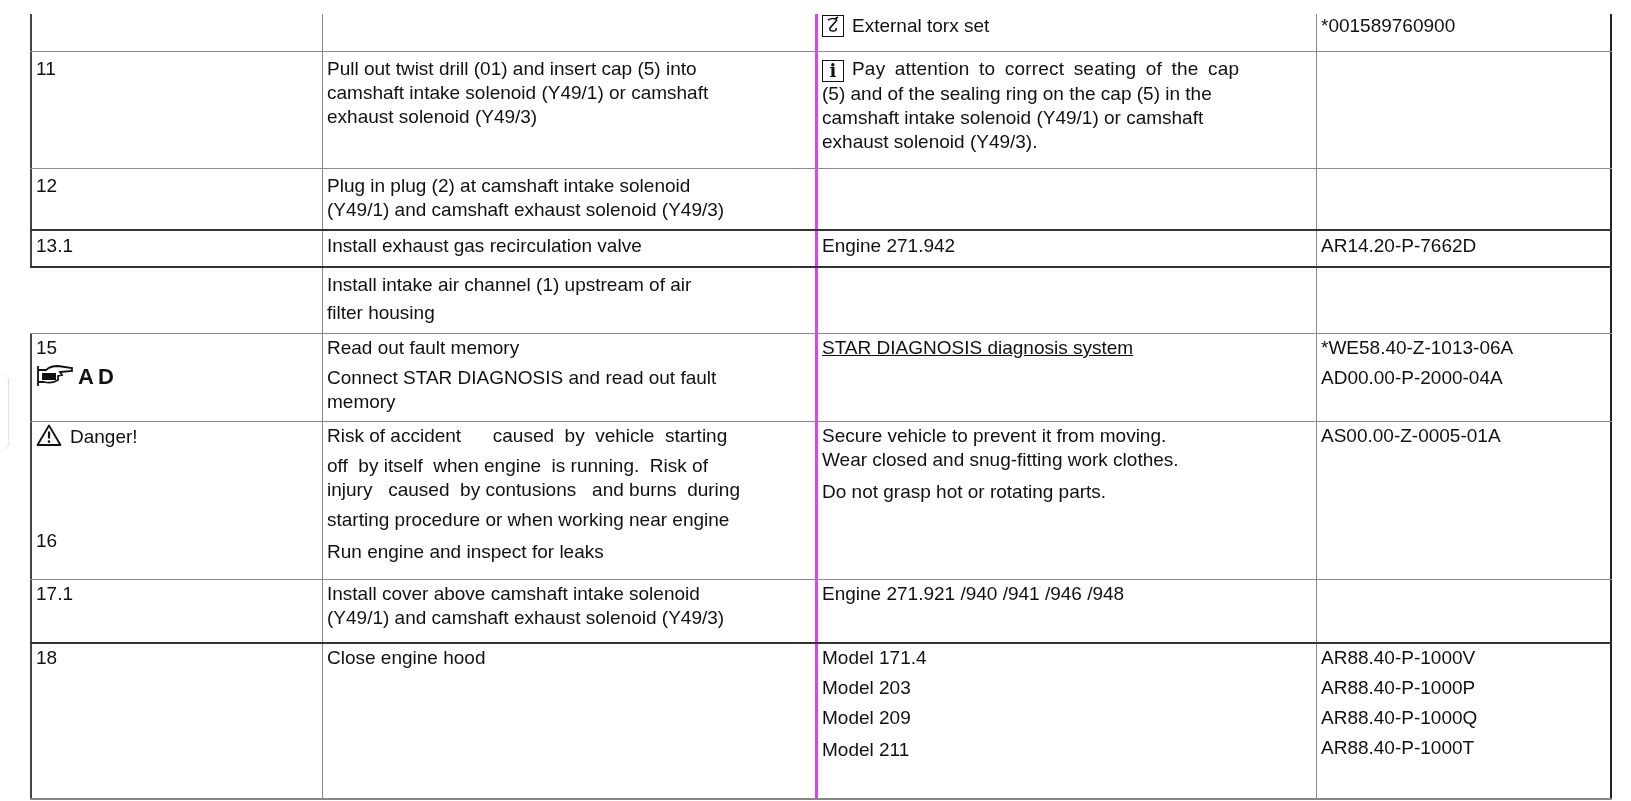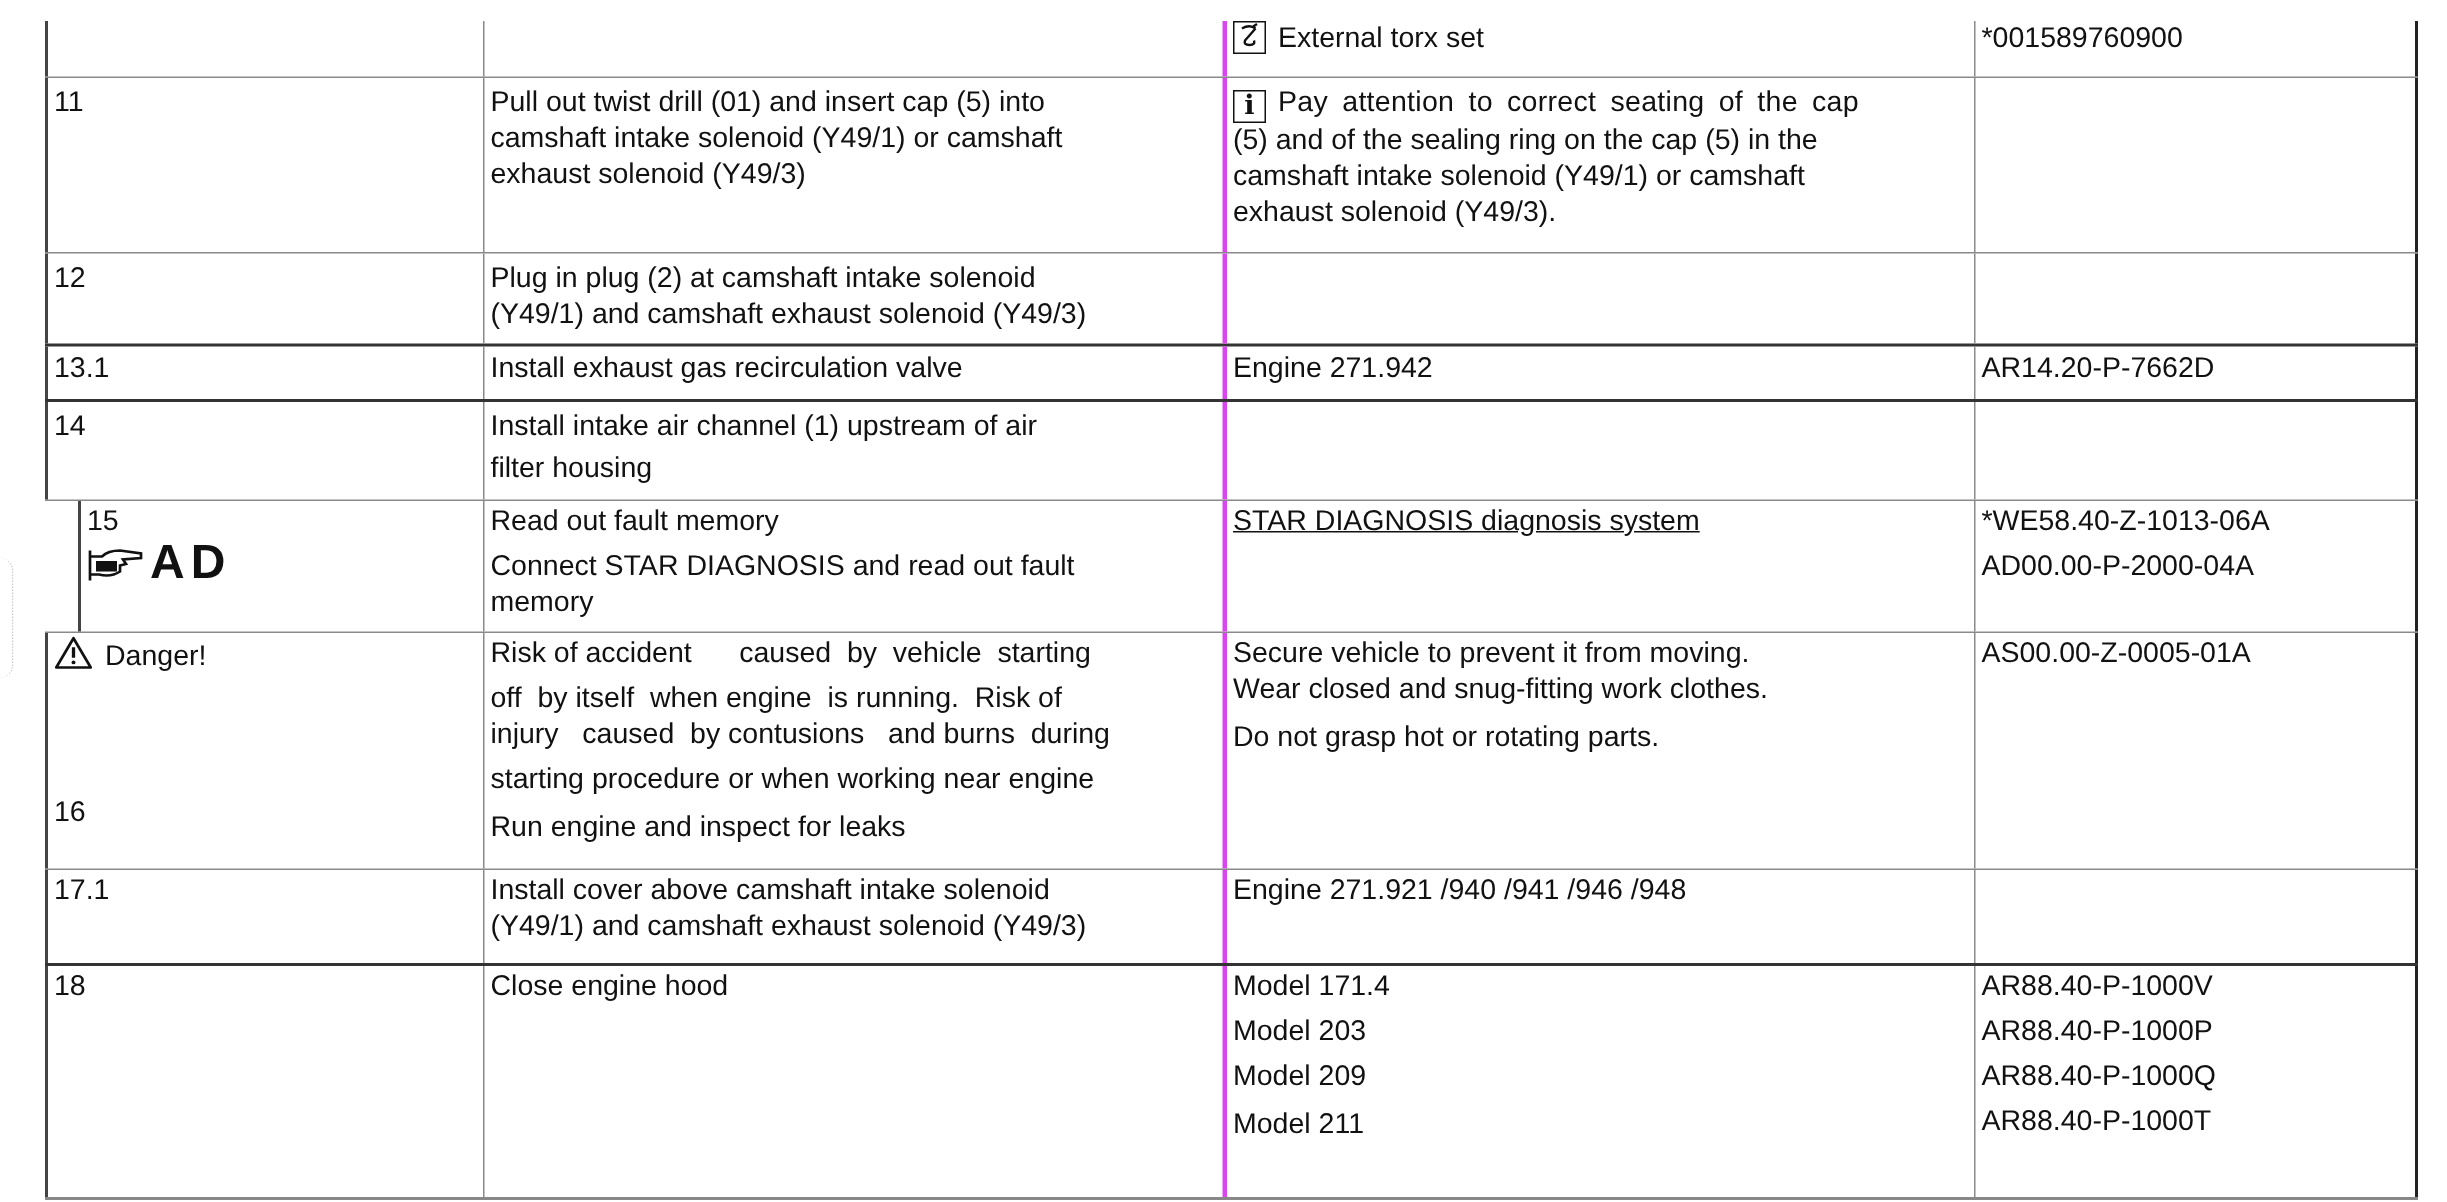--- a/index.html
+++ b/index.html
@@ -29,21 +29,21 @@
   .gap6 { margin-top: 6px; }
   .gap8 { margin-top: 8px; }
   .justify { letter-spacing: 0.2px; word-spacing: 4px; }
   .boxicon {
     display: inline-block; width: 22px; height: 22px; border: 1.5px solid #111;
     box-sizing: border-box; text-align: center; font-family: "DejaVu Serif", serif;
     font-weight: bold; font-size: 18px; line-height: 19px; vertical-align: -2px;
     margin-right: 8px;
   }
   .ad-icon { display: inline-block; vertical-align: -6px; margin-right: 4px; }
-  .ad-text { font-size: 32px; font-weight: bold; letter-spacing: 4px; vertical-align: -2px; }
+  .ad-text { font-size: 22px; font-weight: bold; letter-spacing: 4px; vertical-align: -2px; }
   .warn-icon { display: inline-block; vertical-align: -3px; margin-right: 8px; }
   .scan-mark {
     position: absolute; left: 0; top: 372px; width: 8px; height: 80px;
     border-right: 1px dotted #ccc; border-radius: 0 40px 40px 0;
   }
 </style>
 </head>
 <body>
 
 <div class="scan-mark"></div>
@@ -102,33 +102,30 @@
       </div>
     <div class="cell c3" style="padding-top:3px;">
         <span class="line">Engine 271.942</span>
       </div>
     <div class="cell c4" style="padding-top:3px;">
         <span class="line">AR14.20-P-7662D</span>
       </div>
   </div>
 
   <div class="row" style="top:268px;height:66px;">
-    <div class="cell c1">
-        <span class="line">14</span>
-      </div>
     <div class="cell c2">
       <span class="line">Install intake air channel (1) upstream of air</span>
       <span class="line" style="margin-top:4px;">filter housing</span>
     </div>
     <div class="cell c3"></div>
     <div class="cell c4"></div>
   </div>
 
   <div class="row" style="top:334px;height:88px;">
-    <div class="cell c1" style="padding-top:2px;margin-left:22px;">
+    <div class="cell c1" style="padding-top:2px;">
       <span class="line">15</span>
       <span class="line" style="margin-top:2px;">
         <span class="ad-icon"><svg width="38" height="26" viewBox="0 0 38 26">
               <path d="M2 4 L2 24 M2 8 L10 8 Q14 4 22 4 L36 6 L36 9 L24 10 L26 13 L22 14 L22 18 Q16 22 8 20 L2 20" stroke="#111" stroke-width="1.8" fill="none"></path>
               <path d="M6 11 L20 11 L20 18 L6 18 Z" fill="#111"></path>
             </svg></span><span class="ad-text">AD</span>
       </span>
     </div>
     <div class="cell c2" style="padding-top:2px;">
       <span class="line">Read out fault memory</span>

